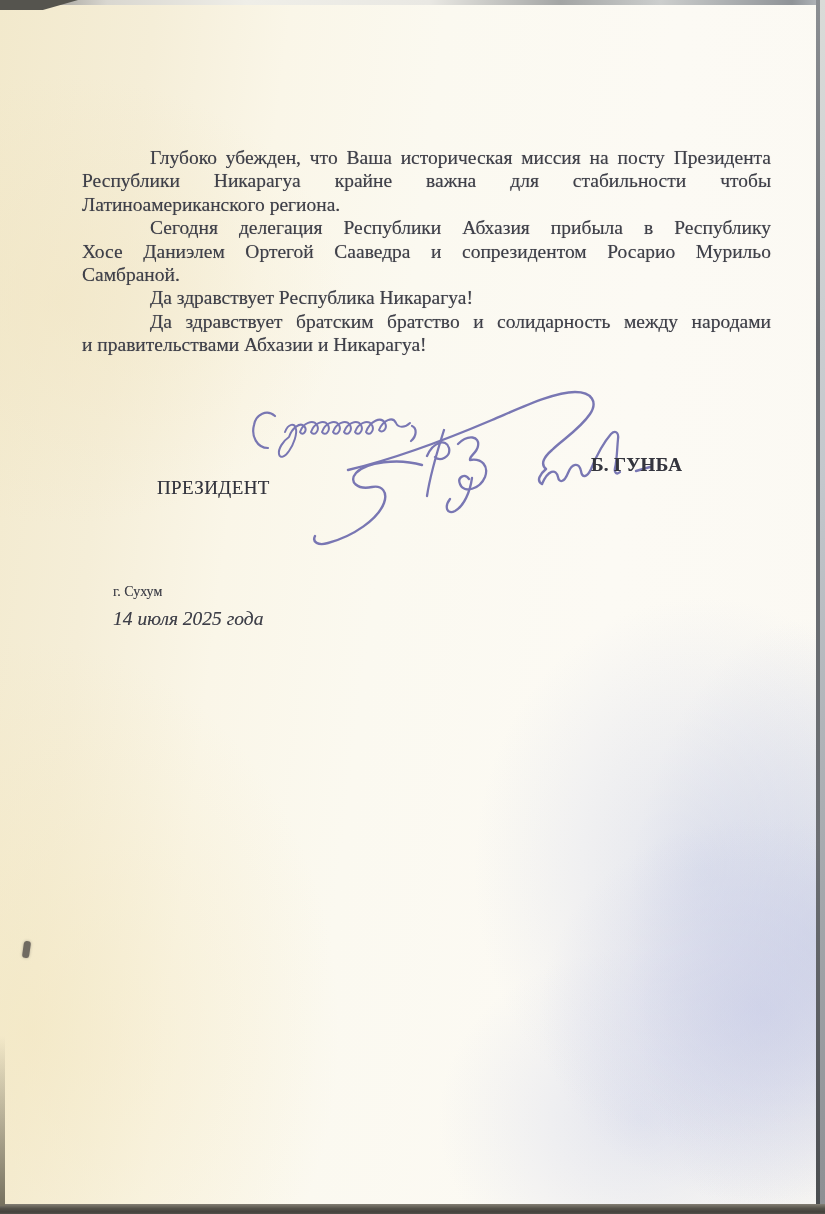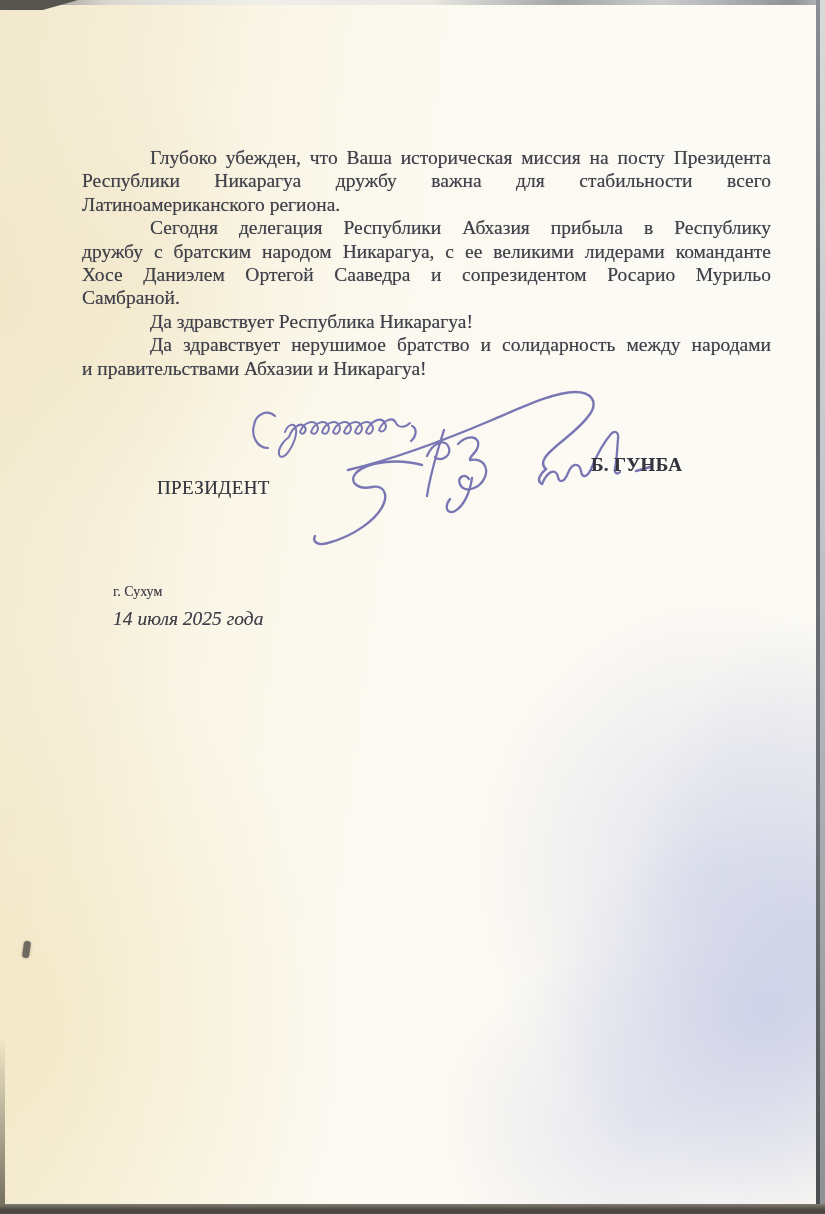--- a/index.html
+++ b/index.html
@@ -55,34 +55,33 @@
   .sr{position:absolute;width:1px;height:1px;overflow:hidden;clip-path:inset(50%);white-space:nowrap;}
 </style>
 </head>
 <body>
 
 <div class="scan">
 
   <div class="letter-body">
       <p>
         <span class="line indent">Глубоко убежден, что Ваша историческая миссия на посту Президента</span>
-        <span class="line">Республики Никарагуа дружбу важна для стабильности всего</span>
+        <span class="line">Республики Никарагуа крайне важна для стабильности чтобы</span>
         <span class="line last">Латиноамериканского региона.</span>
       </p>
       <p>
         <span class="line indent">Сегодня делегация Республики Абхазия прибыла в Республику</span>
-        <span class="line">дружбу с братским народом Никарагуа, с ее великими лидерами команданте</span>
         <span class="line">Хосе Даниэлем Ортегой Сааведра и сопрезидентом Росарио Мурильо</span>
         <span class="line last">Самбраной.</span>
       </p>
       <p>
         <span class="line indent last">Да здравствует Республика Никарагуа!</span>
       </p>
       <p>
-        <span class="line indent">Да здравствует нерушимое братство и солидарность между народами</span>
+        <span class="line indent">Да здравствует братским братство и солидарность между народами</span>
         <span class="line last">и правительствами Абхазии и Никарагуа!</span>
       </p>
     </div>
 
   <div class="signature-area">
     <span class="sr">С уважением,</span>
     <svg viewBox="0 0 470 195" aria-hidden="true">
       <g fill="none" stroke="#6b69ad" stroke-linecap="round" stroke-linejoin="round" opacity="0.9">
 
         <path stroke-width="2.2" d="M 45 46 C 37 39 26 44 24 55 C 21 66 27 78 38 78" stroke="#6b69ad"></path>

